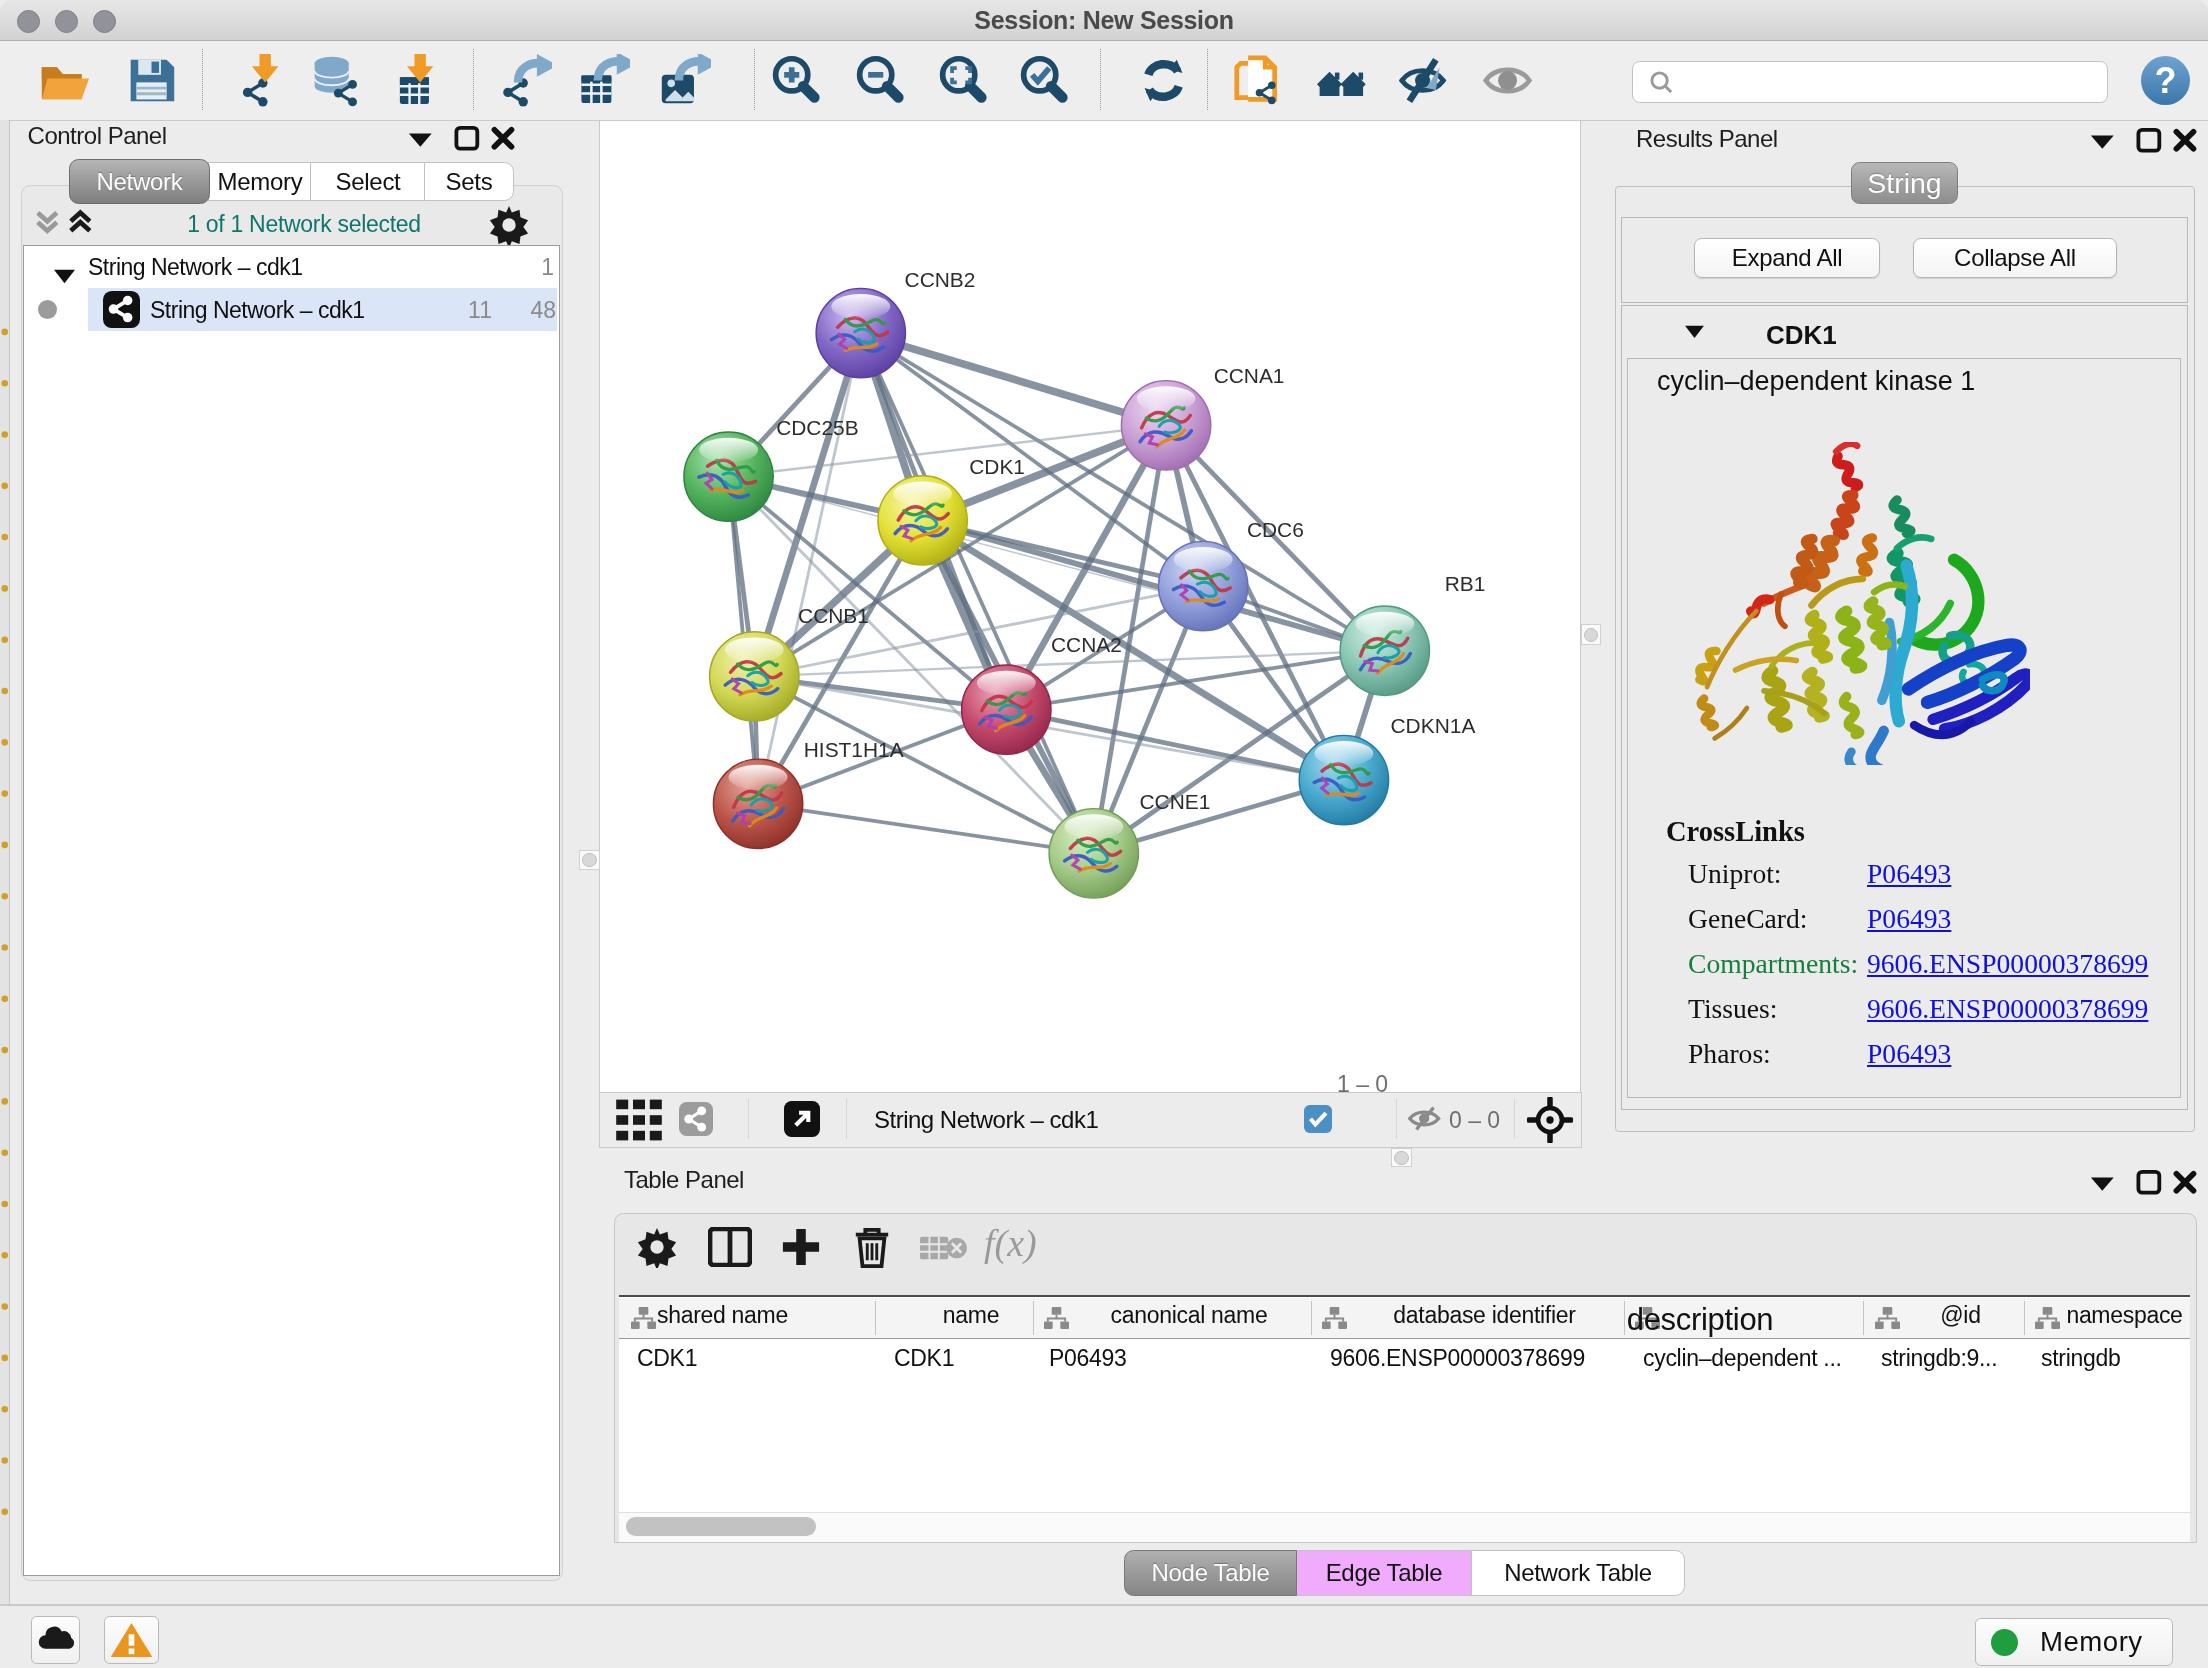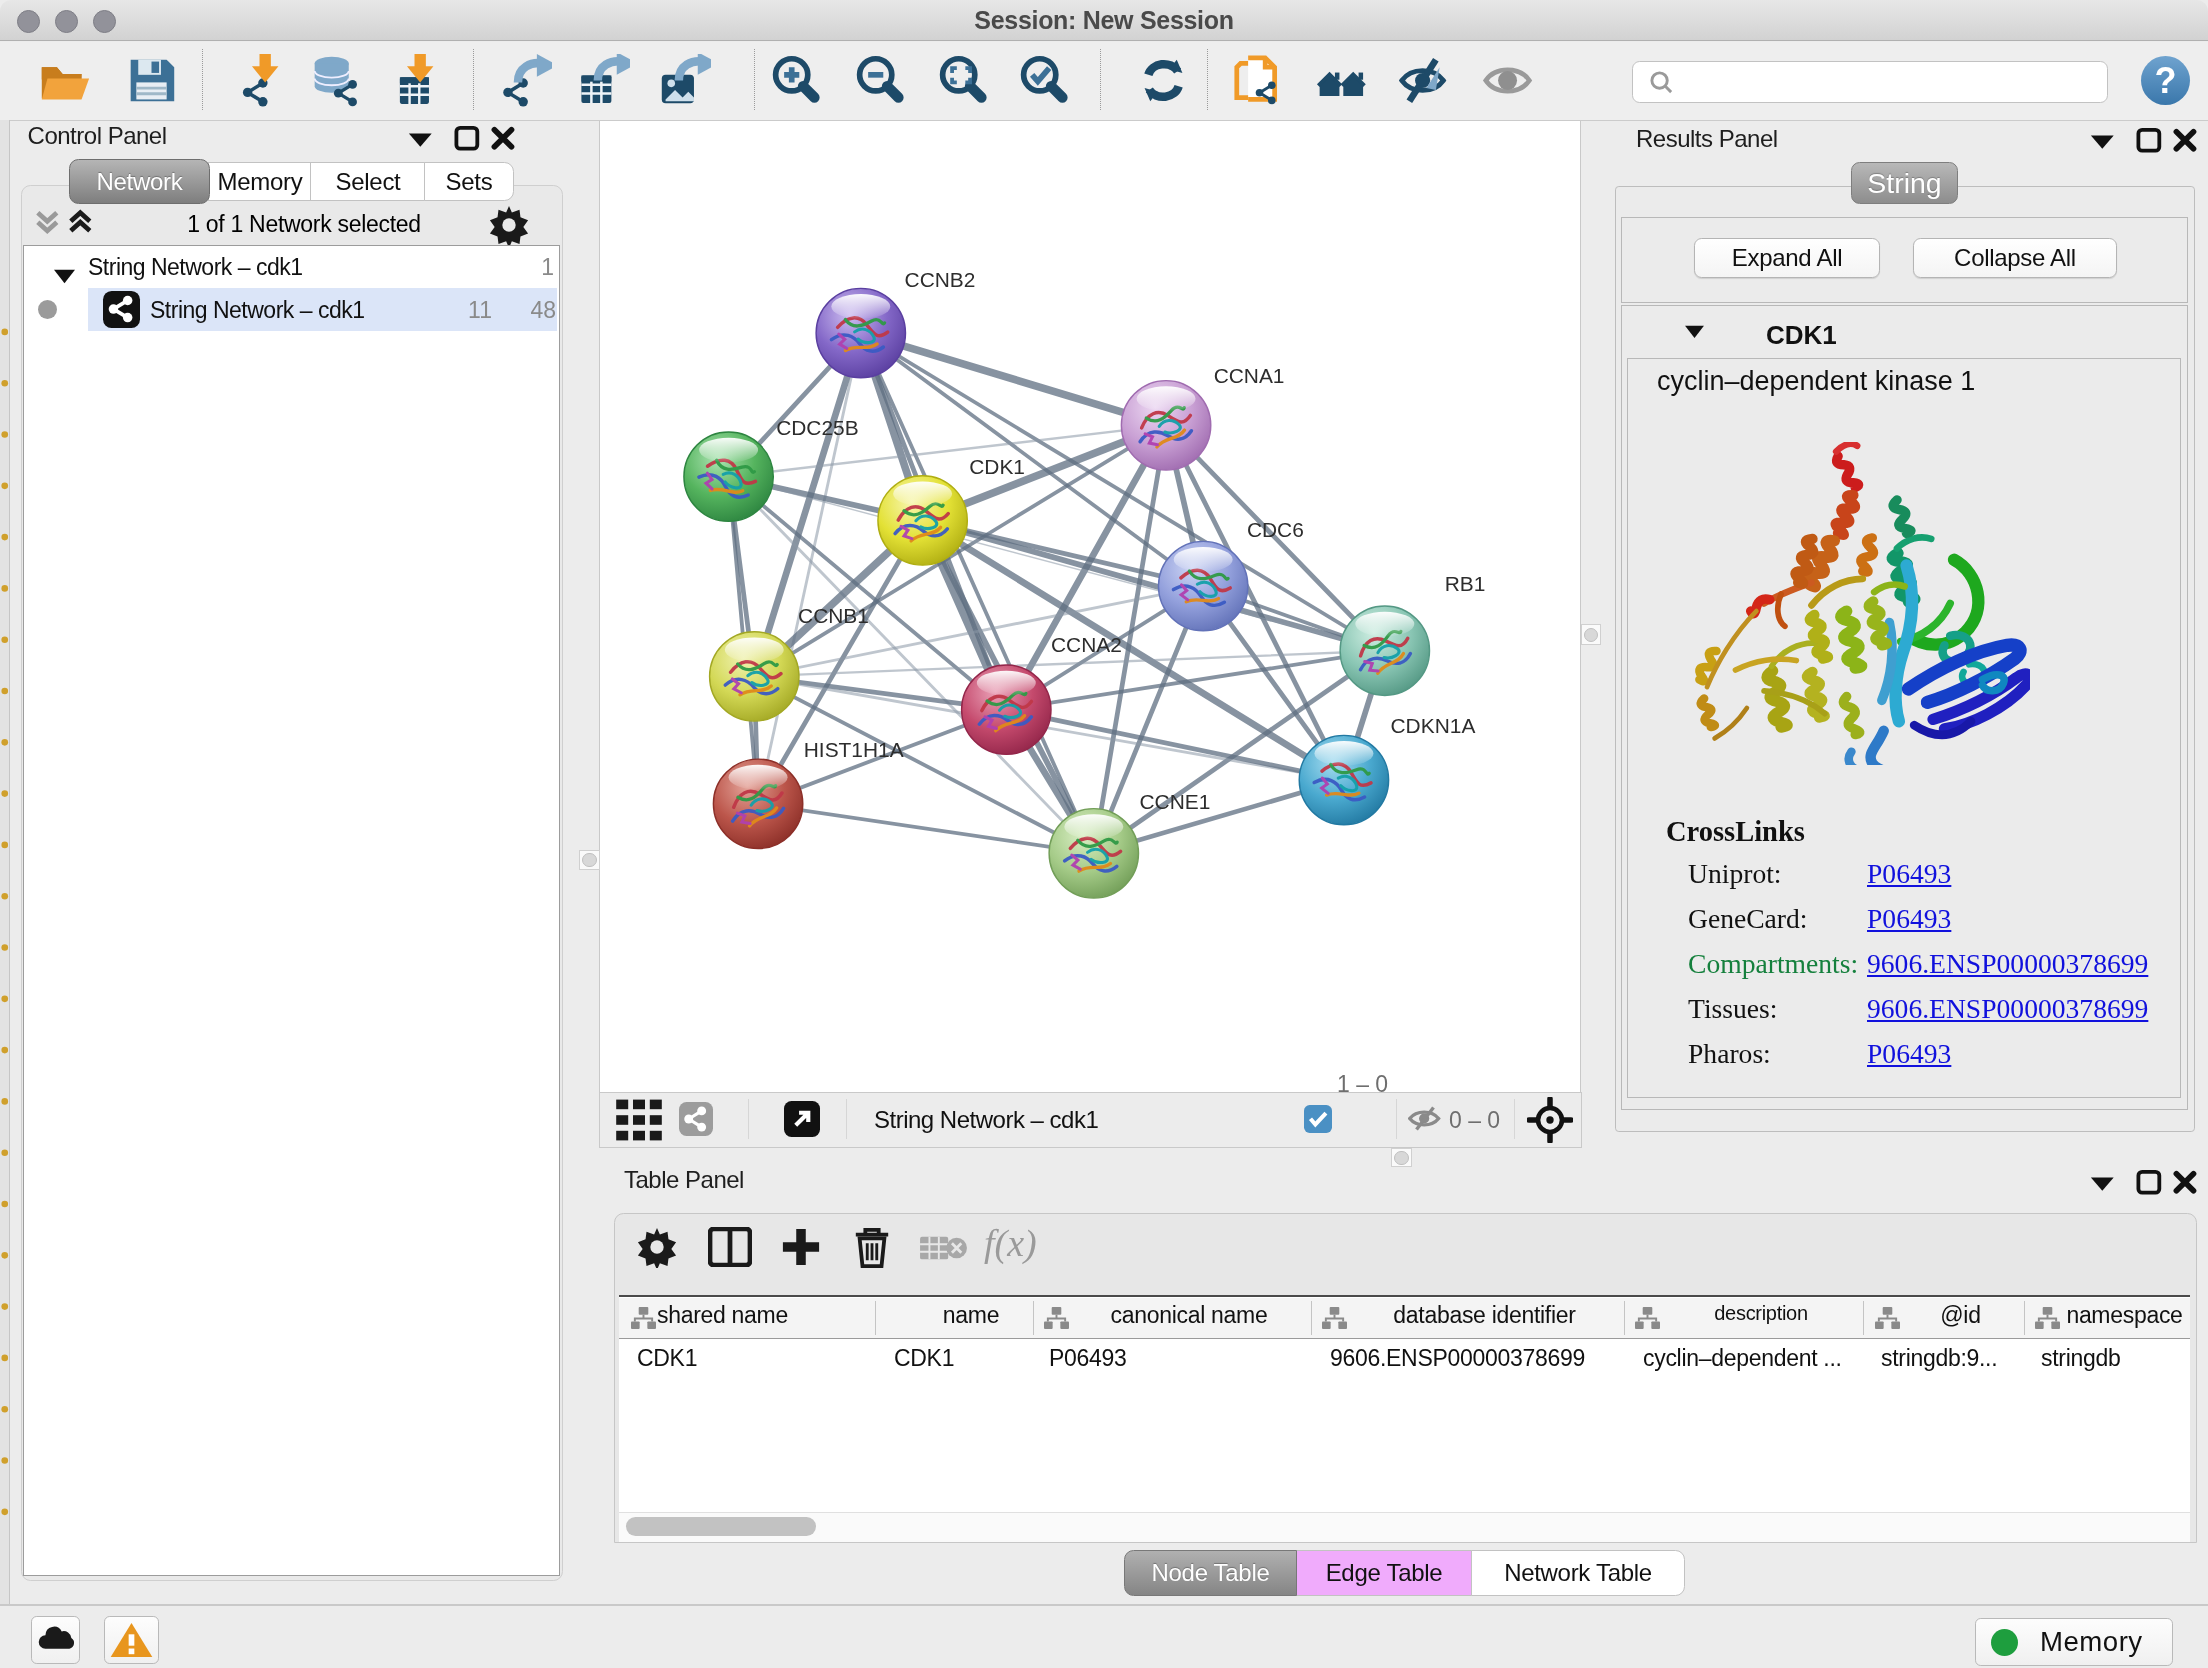--- a/index.html
+++ b/index.html
@@ -283,21 +283,21 @@
       </g>
     </svg>
   </div>
 <div class="abs" style="left:67px;top:209px;width:38px;height:28.5px;">
     <svg width="38" height="28.5" viewBox="0 0 40 30">
       <g stroke="#1a1a1a" stroke-width="5" fill="none">
         <path d="M4,13 l10,-9 l10,9 M4,23 l10,-9 l10,9"></path>
       </g>
     </svg>
   </div>
-<div class="abs" style="left:133px;top:211px;width:342px;text-align:center;font-size:23px;letter-spacing:-0.3px;color:#000000;">1 of 1 Network selected</div>
+<div class="abs" style="left:133px;top:211px;width:342px;text-align:center;font-size:23px;letter-spacing:-0.3px;color:#0f766e;">1 of 1 Network selected</div>
 <div class="abs" style="left:488px;top:204px;width:42px;height:42px;">
     <svg width="42" height="42" viewBox="0 0 44 44">
       <path d="M22,2 l3,7 8,-3 1,8 8,3 -5,7 5,7 -8,3 -1,8 -8,-3 -3,7 -3,-7 -8,3 -1,-8 -8,-3 5,-7 -5,-7 8,-3 1,-8 8,3 Z" fill="#1a1a1a"></path>
       <circle cx="22" cy="22" r="7" fill="#e9e9e9"></circle>
     </svg>
   </div>
 
 <div class="abs" style="left:23px;top:245px;width:535px;height:1329px;background:#ffffff;border:1.9px solid #9c9c9c;"></div>
 <div class="abs" style="left:52px;top:266px;width:26px;height:19px;">
     <svg width="25" height="21" viewBox="0 0 26 22">
@@ -748,21 +748,21 @@
 <div class="abs" style="left:1634px;top:1306px;width:27px;height:25px;">
     <svg width="27" height="25" viewBox="0 0 28 26">
       <g fill="#8a8a8a">
         <rect x="9" y="1" width="10" height="8" rx="1"></rect>
         <rect x="1" y="16" width="9" height="8" rx="1"></rect>
         <rect x="18" y="16" width="9" height="8" rx="1"></rect>
         <path d="M14,9 v4 M5,16 v-3 h18 v3" stroke="#8a8a8a" stroke-width="2" fill="none"></path>
       </g>
     </svg>
   </div>
-<div class="abs" style="left:1662px;top:1302px;width:198px;text-align:center;font-size:20px;letter-spacing:-0.3px;color:#111;white-space:nowrap;overflow:hidden;">description</div>
+<div class="abs" style="left:1601px;top:1302px;width:198px;text-align:center;font-size:31px;letter-spacing:-0.3px;color:#111;white-space:nowrap;overflow:hidden;">description</div>
 <div class="abs" style="left:1863px;top:1301px;width:0;height:34px;border-left:1.9px solid #c4c4c4;"></div>
 <div class="abs" style="left:1874px;top:1306px;width:27px;height:25px;">
     <svg width="27" height="25" viewBox="0 0 28 26">
       <g fill="#8a8a8a">
         <rect x="9" y="1" width="10" height="8" rx="1"></rect>
         <rect x="1" y="16" width="9" height="8" rx="1"></rect>
         <rect x="18" y="16" width="9" height="8" rx="1"></rect>
         <path d="M14,9 v4 M5,16 v-3 h18 v3" stroke="#8a8a8a" stroke-width="2" fill="none"></path>
       </g>
     </svg>

